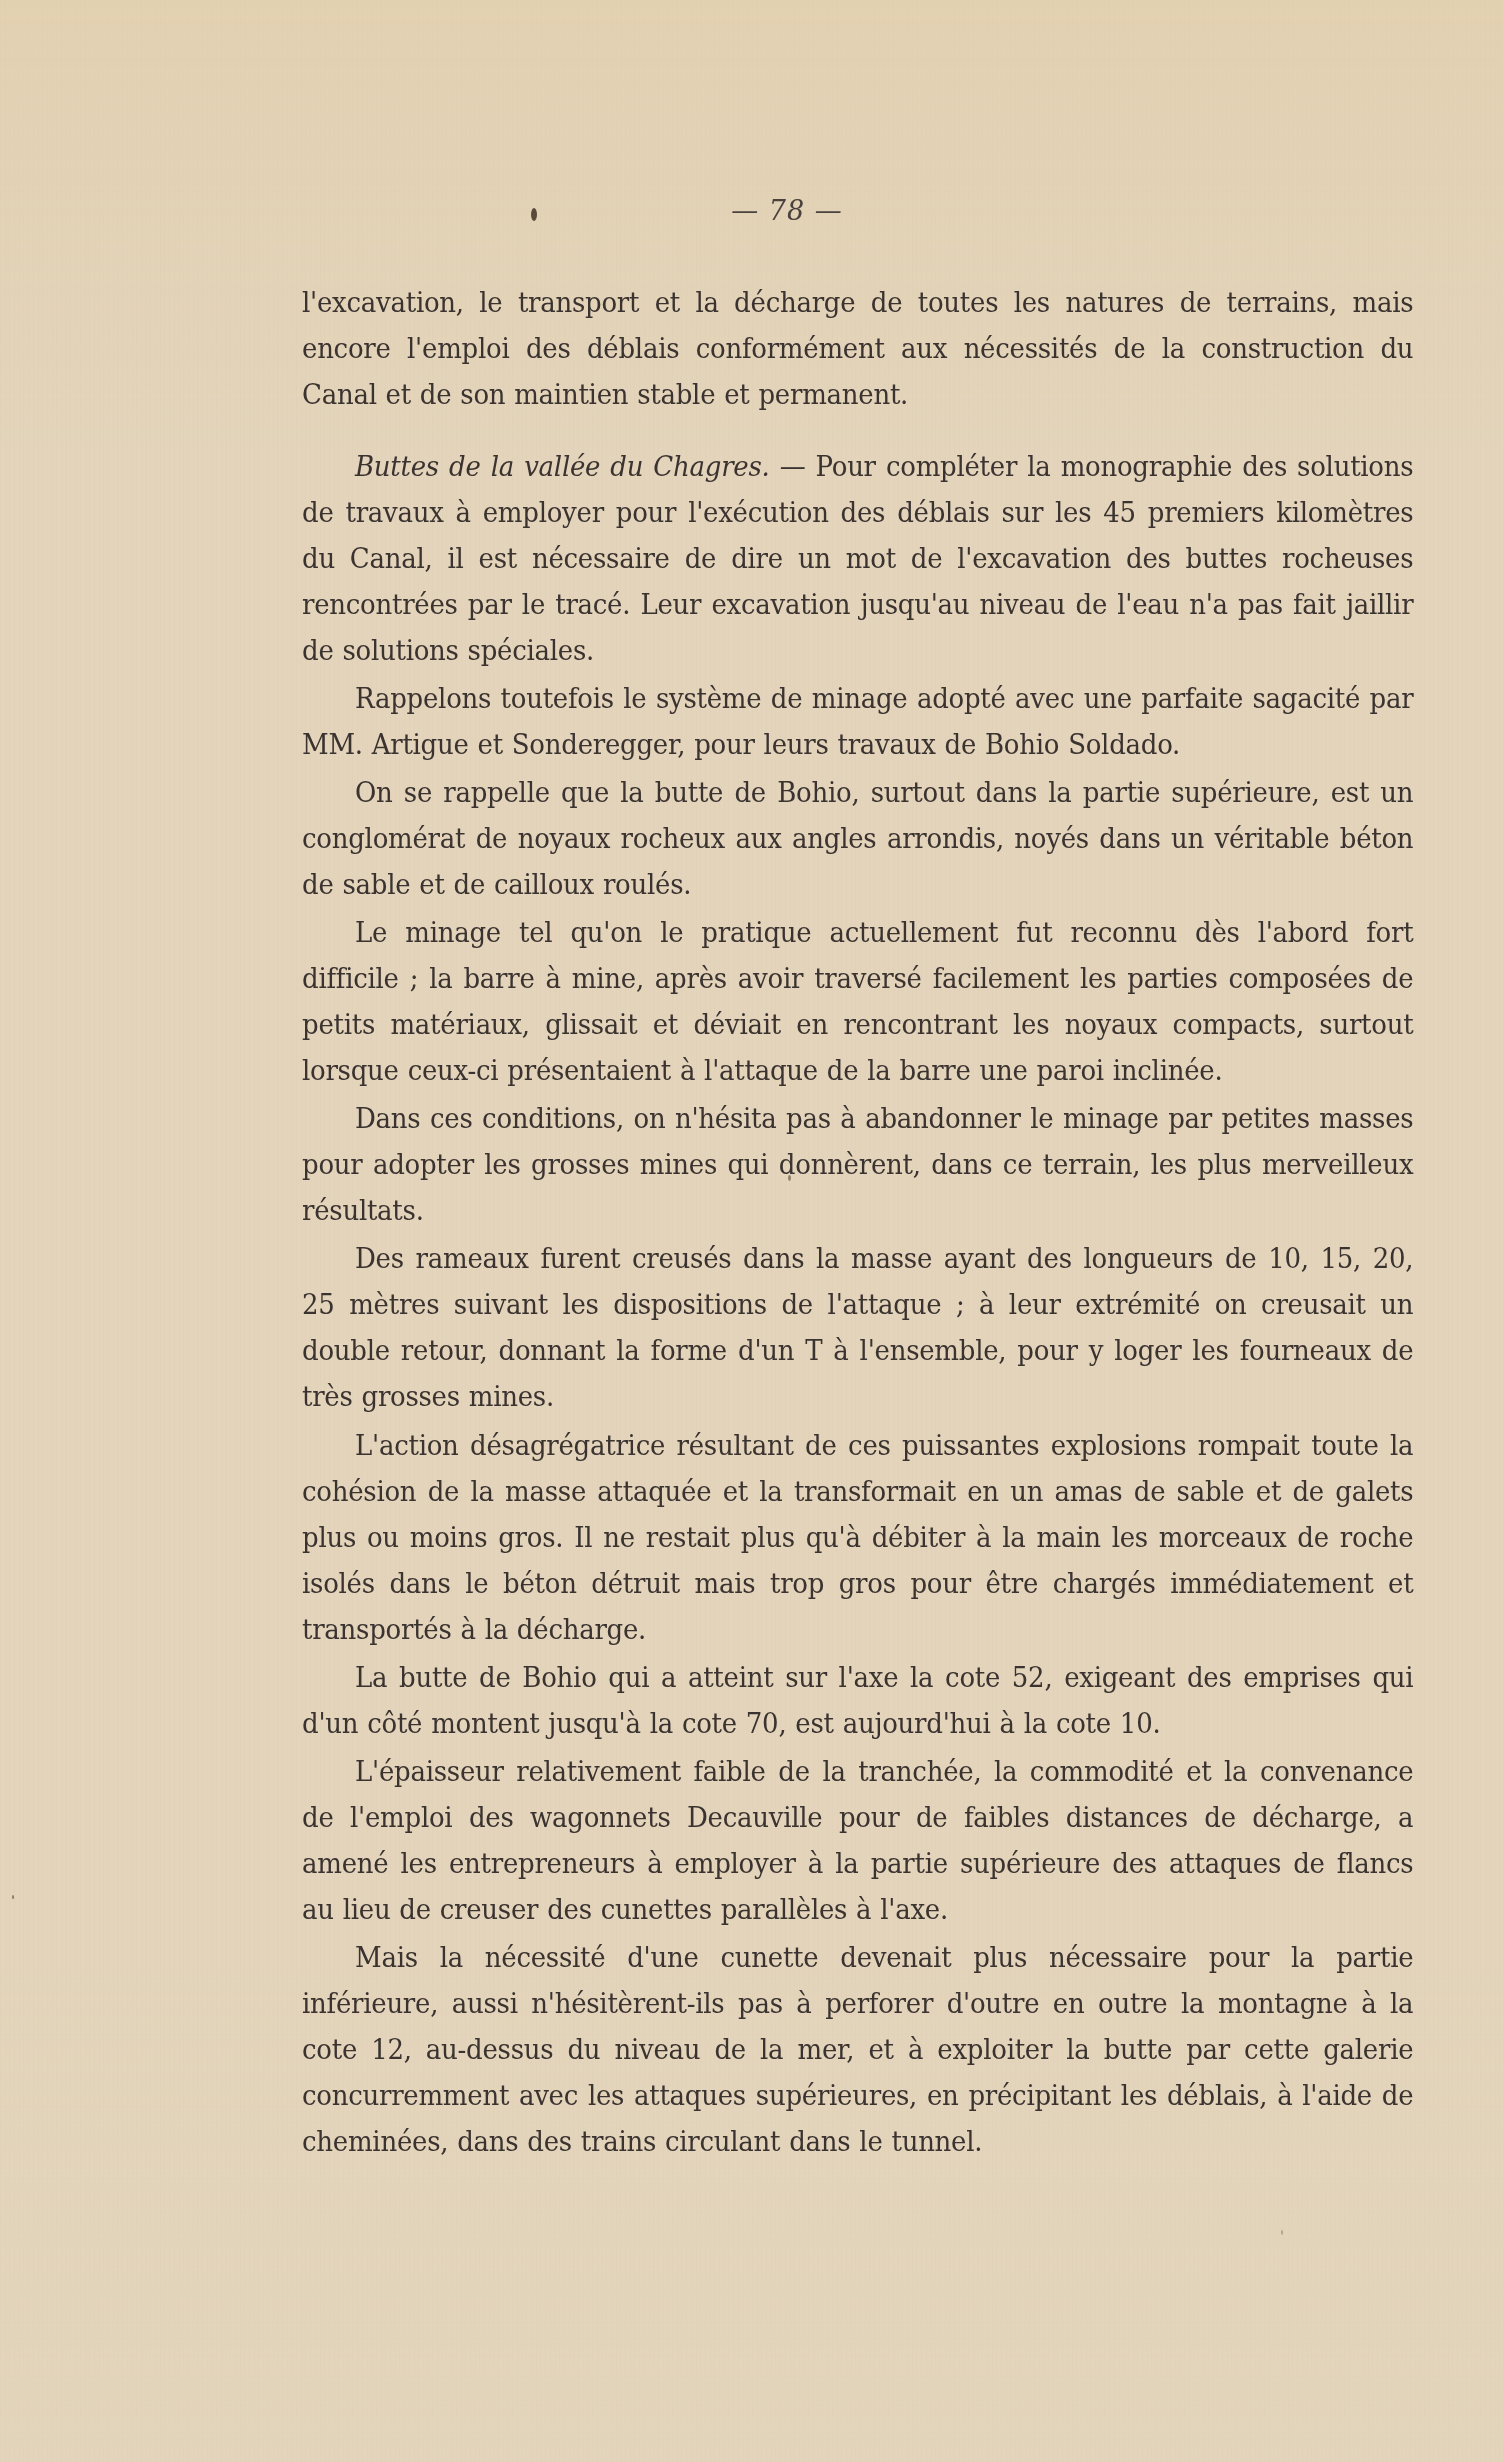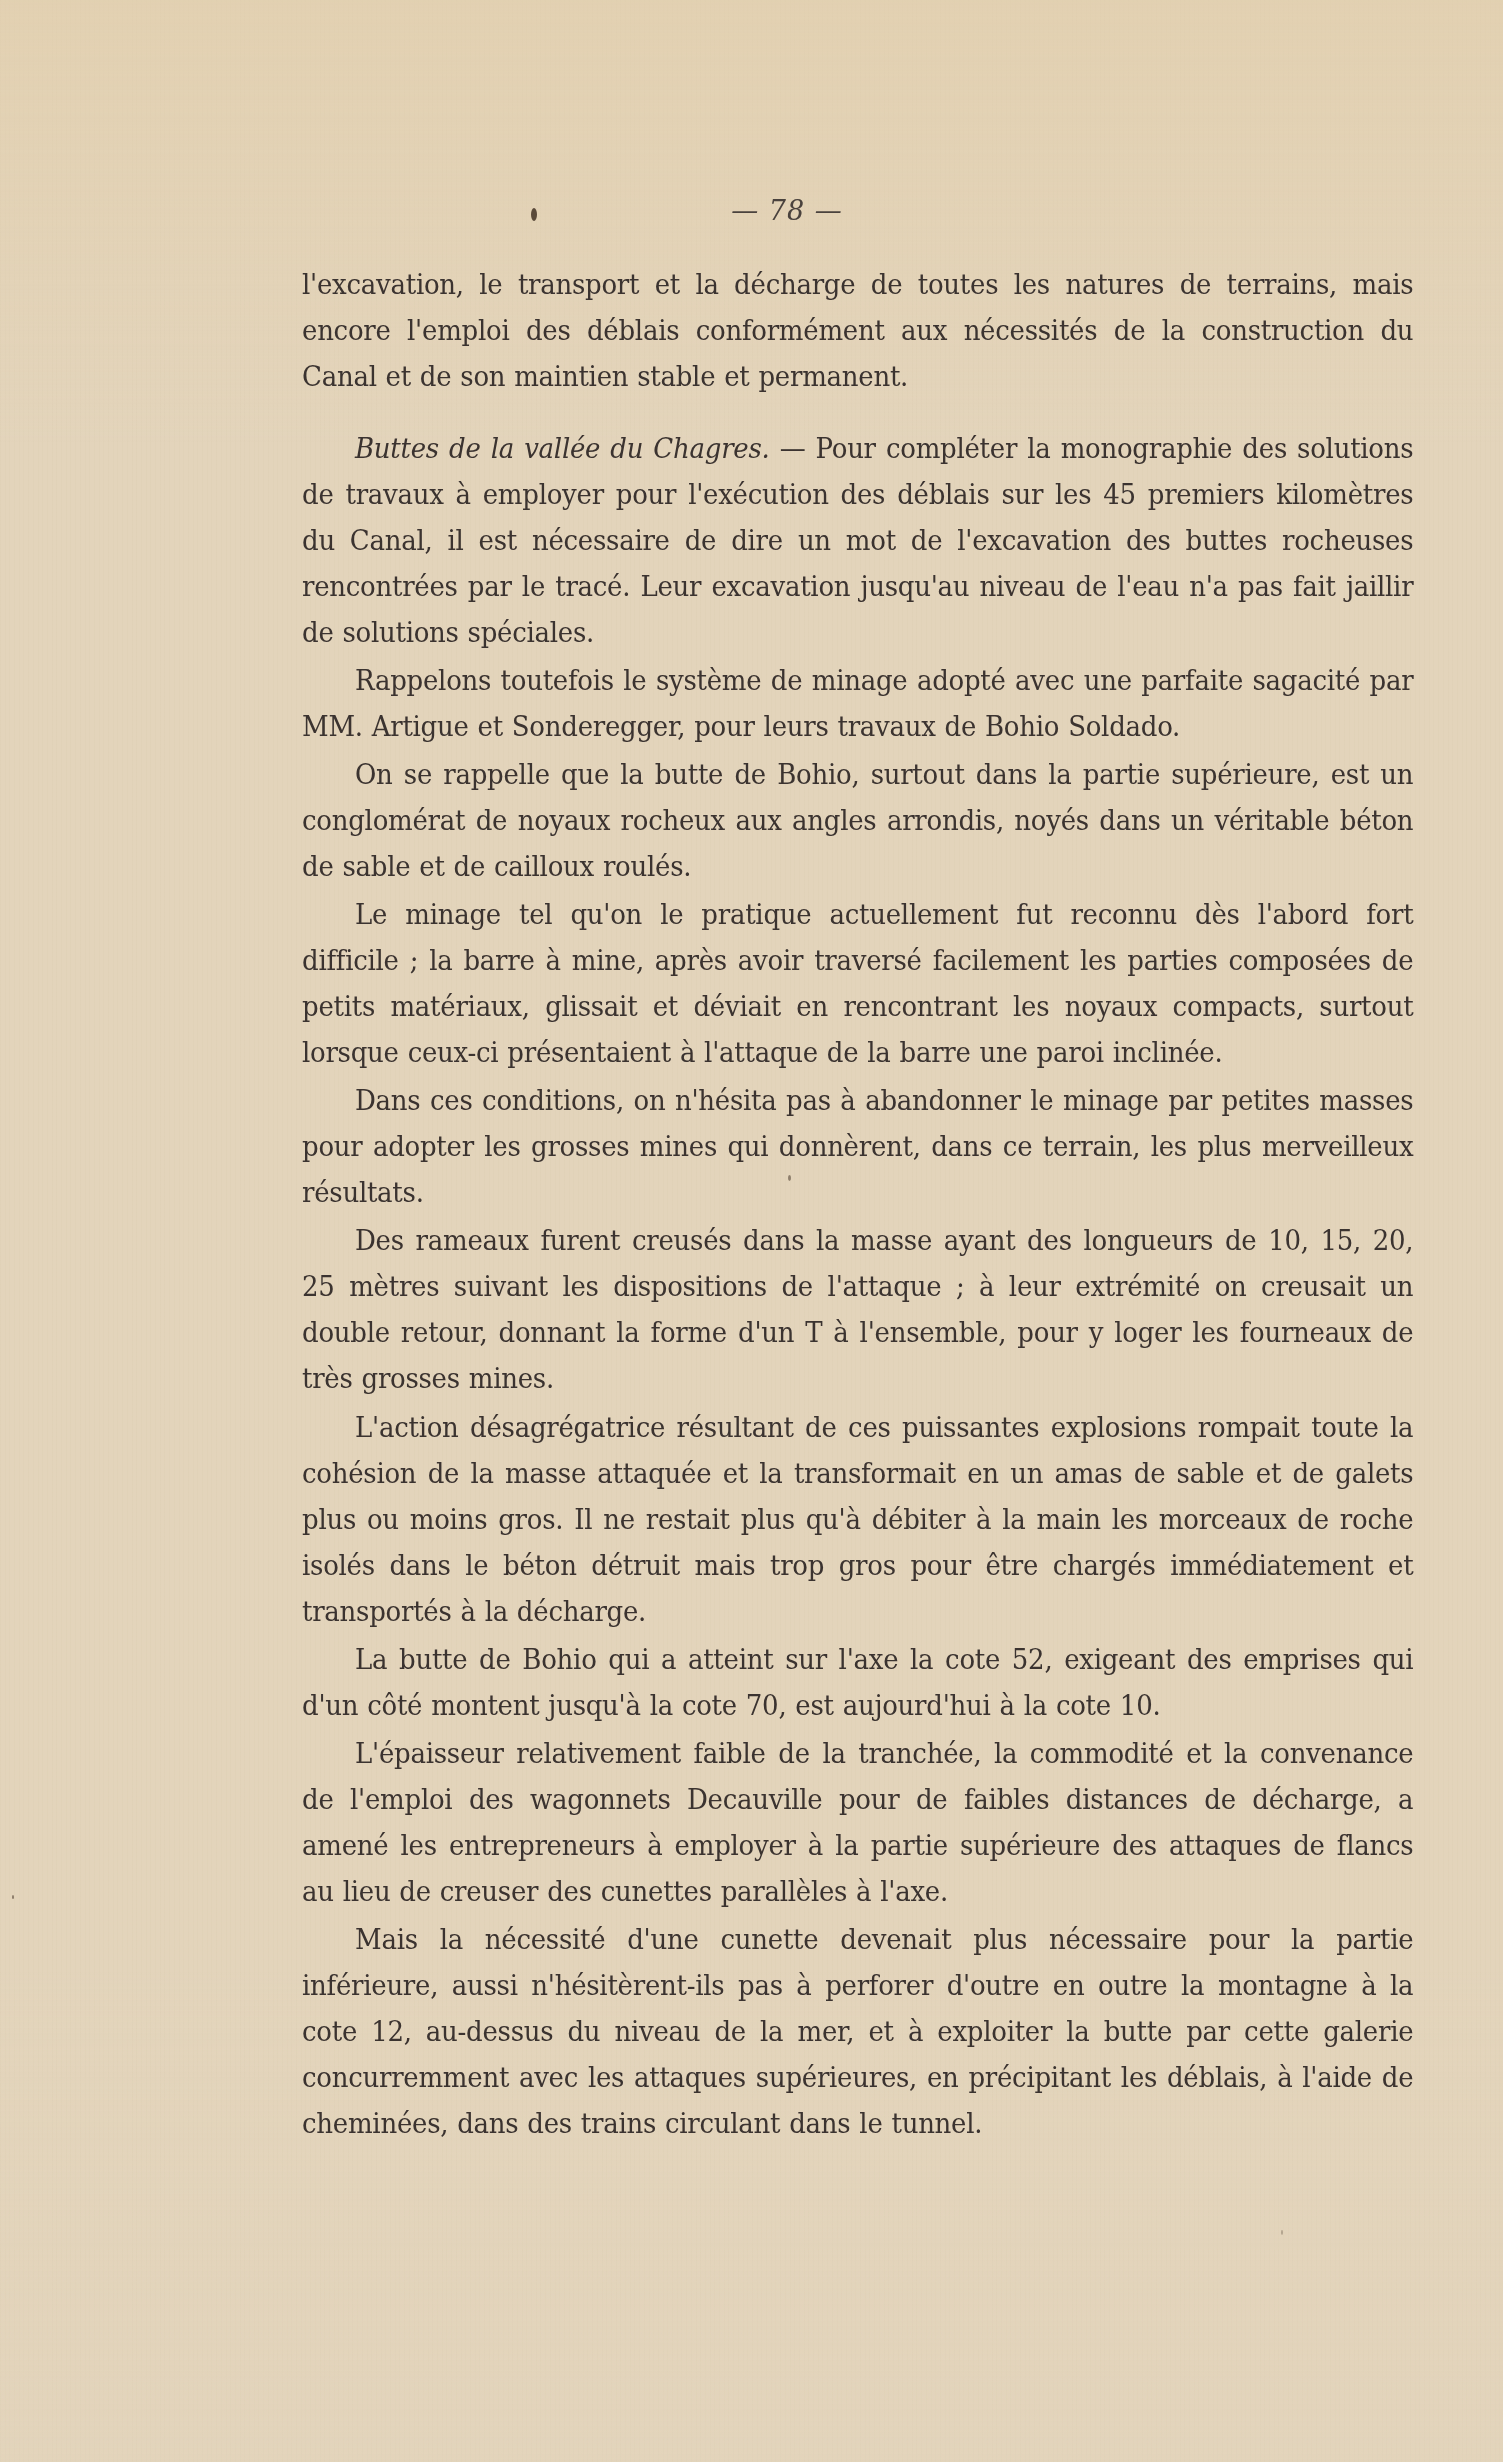--- a/index.html
+++ b/index.html
@@ -47,21 +47,21 @@
       left: 531px;
       top: 12.6px;
       width: 6.3px;
       height: 13.6px;
       border-radius: 50%;
       background: #5a4a3a;
     }
     .body-text {
       position: absolute;
       left: 302px;
-      top: 262px;
+      top: 280px;
       width: 1112px;
     }
     .para {
       margin: 0;
       font-size: 28px;
       line-height: 46px;
       text-align: justify;
       text-align-last: left;
       letter-spacing: -0.3px;
       word-spacing: 1px;

